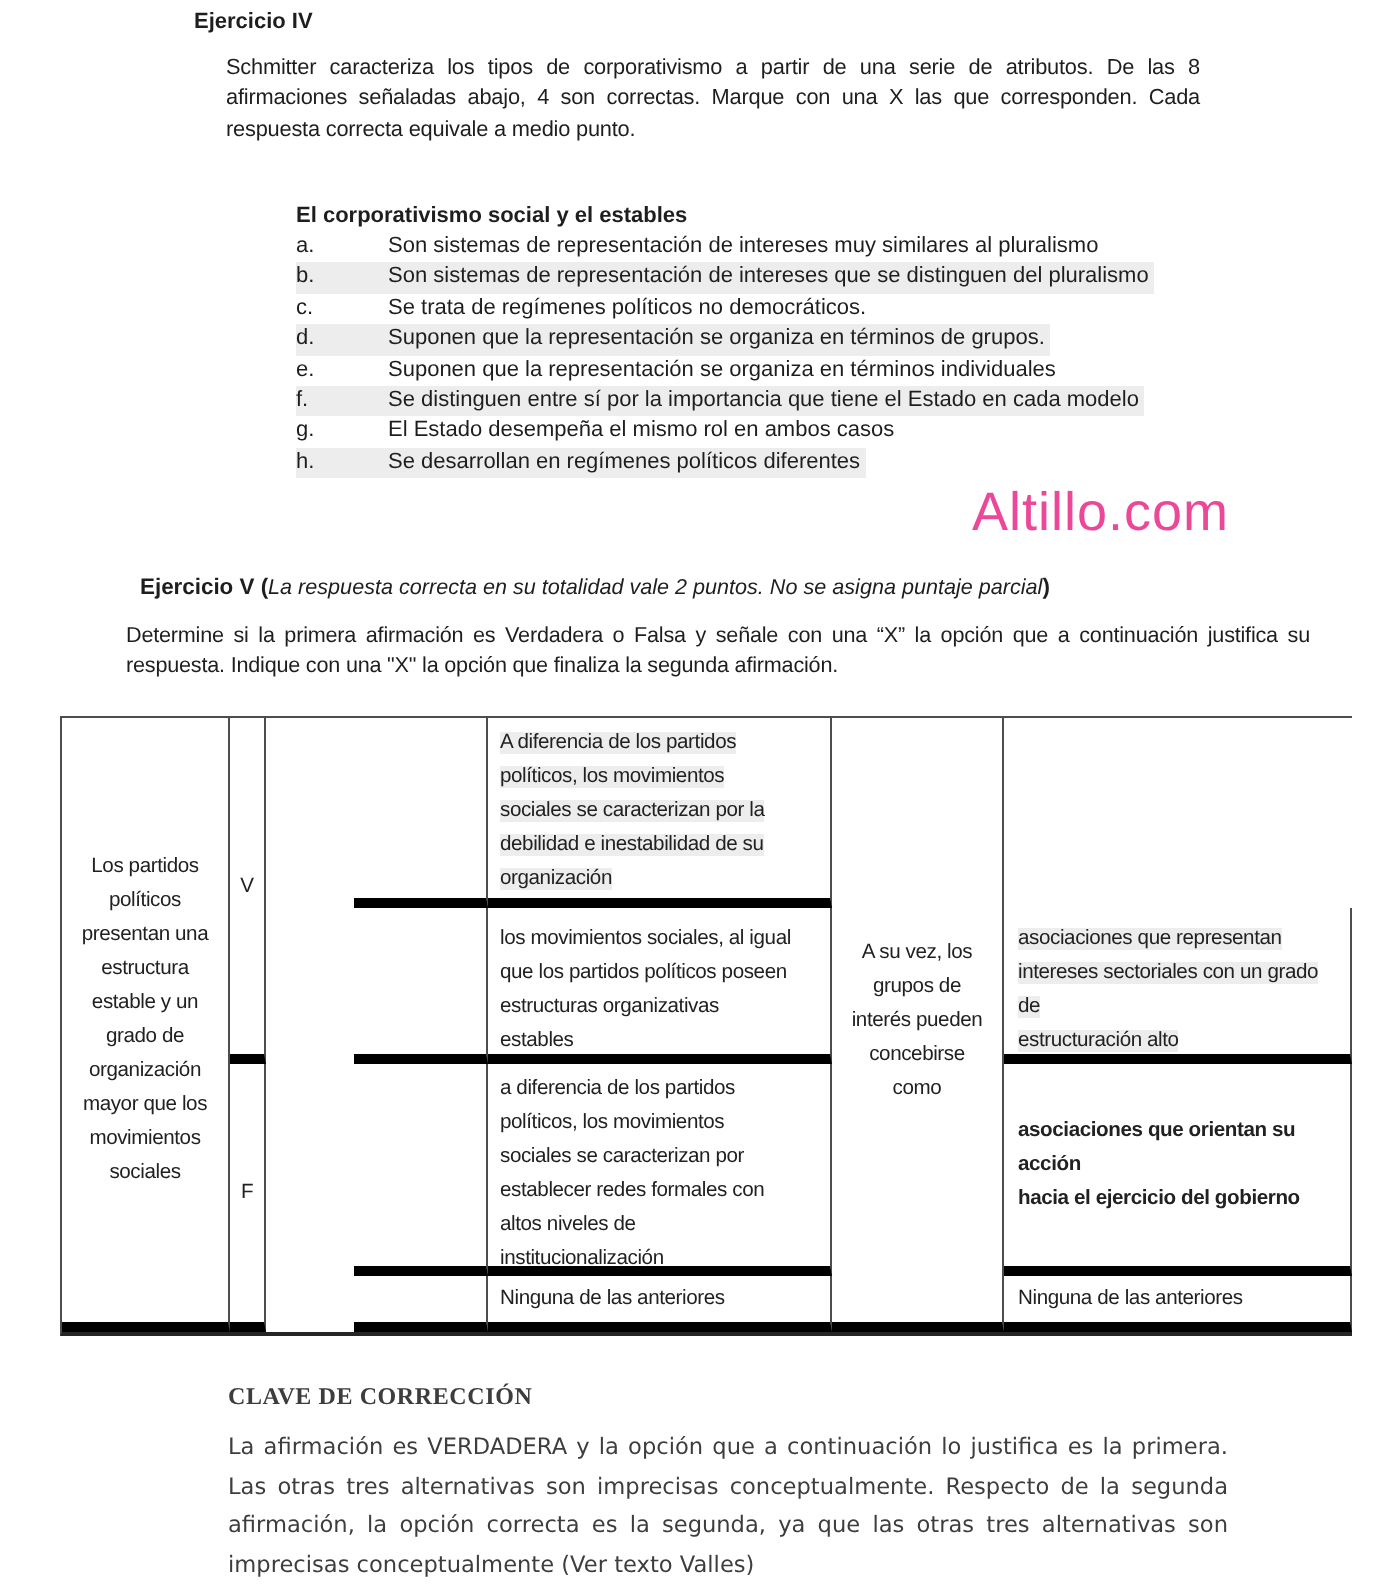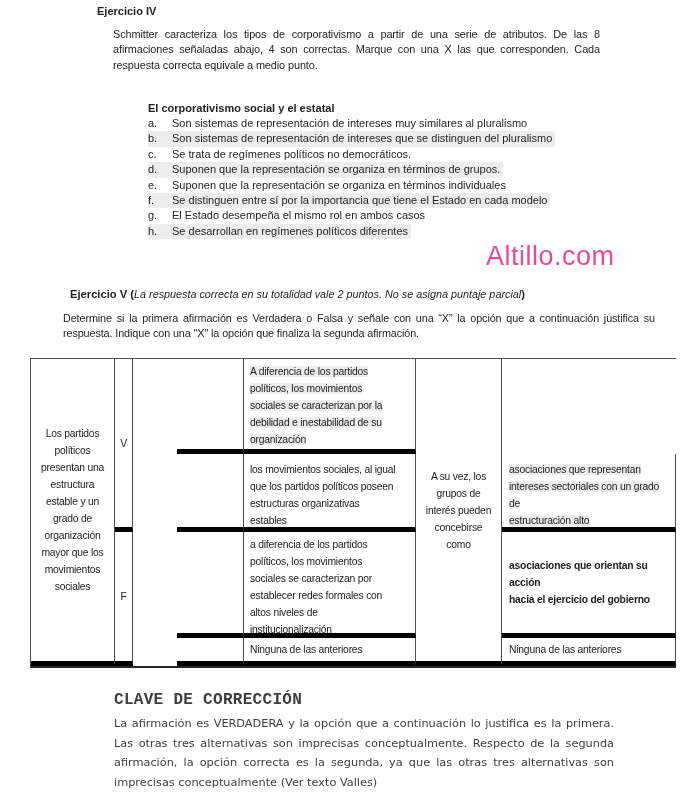--- a/index.html
+++ b/index.html
@@ -18,21 +18,21 @@
   .ej4-intro {
     left: 113px; top: 27px; width: 487px;
     font-size: 10.9px; line-height: 15.4px;
     text-align: justify; letter-spacing: -0.1px;
   }
 
   .list-block { left: 148px; top: 100px; }
   .list-title { font-size: 11px; font-weight: bold; line-height: 16px; }
   .list-item { display: flex; width: fit-content; line-height: 15.4px; white-space: nowrap; }
   .list-item .ltr { width: 24px; flex: 0 0 24px; font-size: 11px; }
-  .list-item .txt { font-size: 11px; }
+  .list-item .txt { font-size: 11px; margin-left: 22px; }
   .list-item.hl { background: #ededed; padding-right: 3px; }
 
   
   .watermark {
     left: 486px; top: 241px;
     font-size: 27px; color: #ec4899; font-weight: 400;
     letter-spacing: 0.5px;
   }
 
   
@@ -83,40 +83,40 @@
   .c-s1        { grid-area: 1 / 7 / 2 / 8; padding: 9px 3px 0 7px; }
   .c-s2        { grid-area: 2 / 7 / 3 / 8; padding: 7px 3px 0 7px; }
   .c-s3        { grid-area: 3 / 7 / 4 / 8; padding: 0 3px 0 7px; display: flex; align-items: center; font-weight: bold; }
   .c-s4        { grid-area: 4 / 7 / 5 / 8; padding: 3px 3px 0 7px; }
 
   .shade { background: #ededed; }
 
   
   .clave-title {
     left: 114px; top: 691px;
-    font-family: Liberation Mono, monospace;
-    font-size: 16px; font-weight: bold; color: #3d3d3d;
+    font-family: Liberation Serif, serif;
+    font-size: 12px; font-weight: bold; color: #3d3d3d;
     letter-spacing: 0.3px;
   }
   .clave-text {
     left: 114px; top: 714px; width: 500px;
     font-family: "DejaVu Sans", sans-serif;
     font-size: 11.3px; line-height: 19.6px; color: #3d3d3d;
     text-align: justify;
   }
 </style>
 </head>
 <body>
 
 <div class="abs ej4-title">Ejercicio IV</div>
 
 <div class="abs ej4-intro">Schmitter caracteriza los tipos de corporativismo a partir de una serie de atributos. De las 8 afirmaciones señaladas abajo, 4 son correctas. Marque con una X las que corresponden. Cada respuesta correcta equivale a medio punto.</div>
 
 <div class="abs list-block">
-  <div class="list-title">El corporativismo social y el estatal</div>
+  <div class="list-title">El corporativismo social y el estables</div>
   <div class="list-item">
     <span class="ltr">a.</span>
       <span class="txt">Son  sistemas de representación de intereses muy similares al pluralismo</span>
   </div>
   <div class="list-item hl">
     <span class="ltr">b.</span>
       <span class="txt">Son sistemas de representación de intereses que se distinguen del pluralismo</span>
   </div>
   <div class="list-item">
     <span class="ltr">c.</span>

